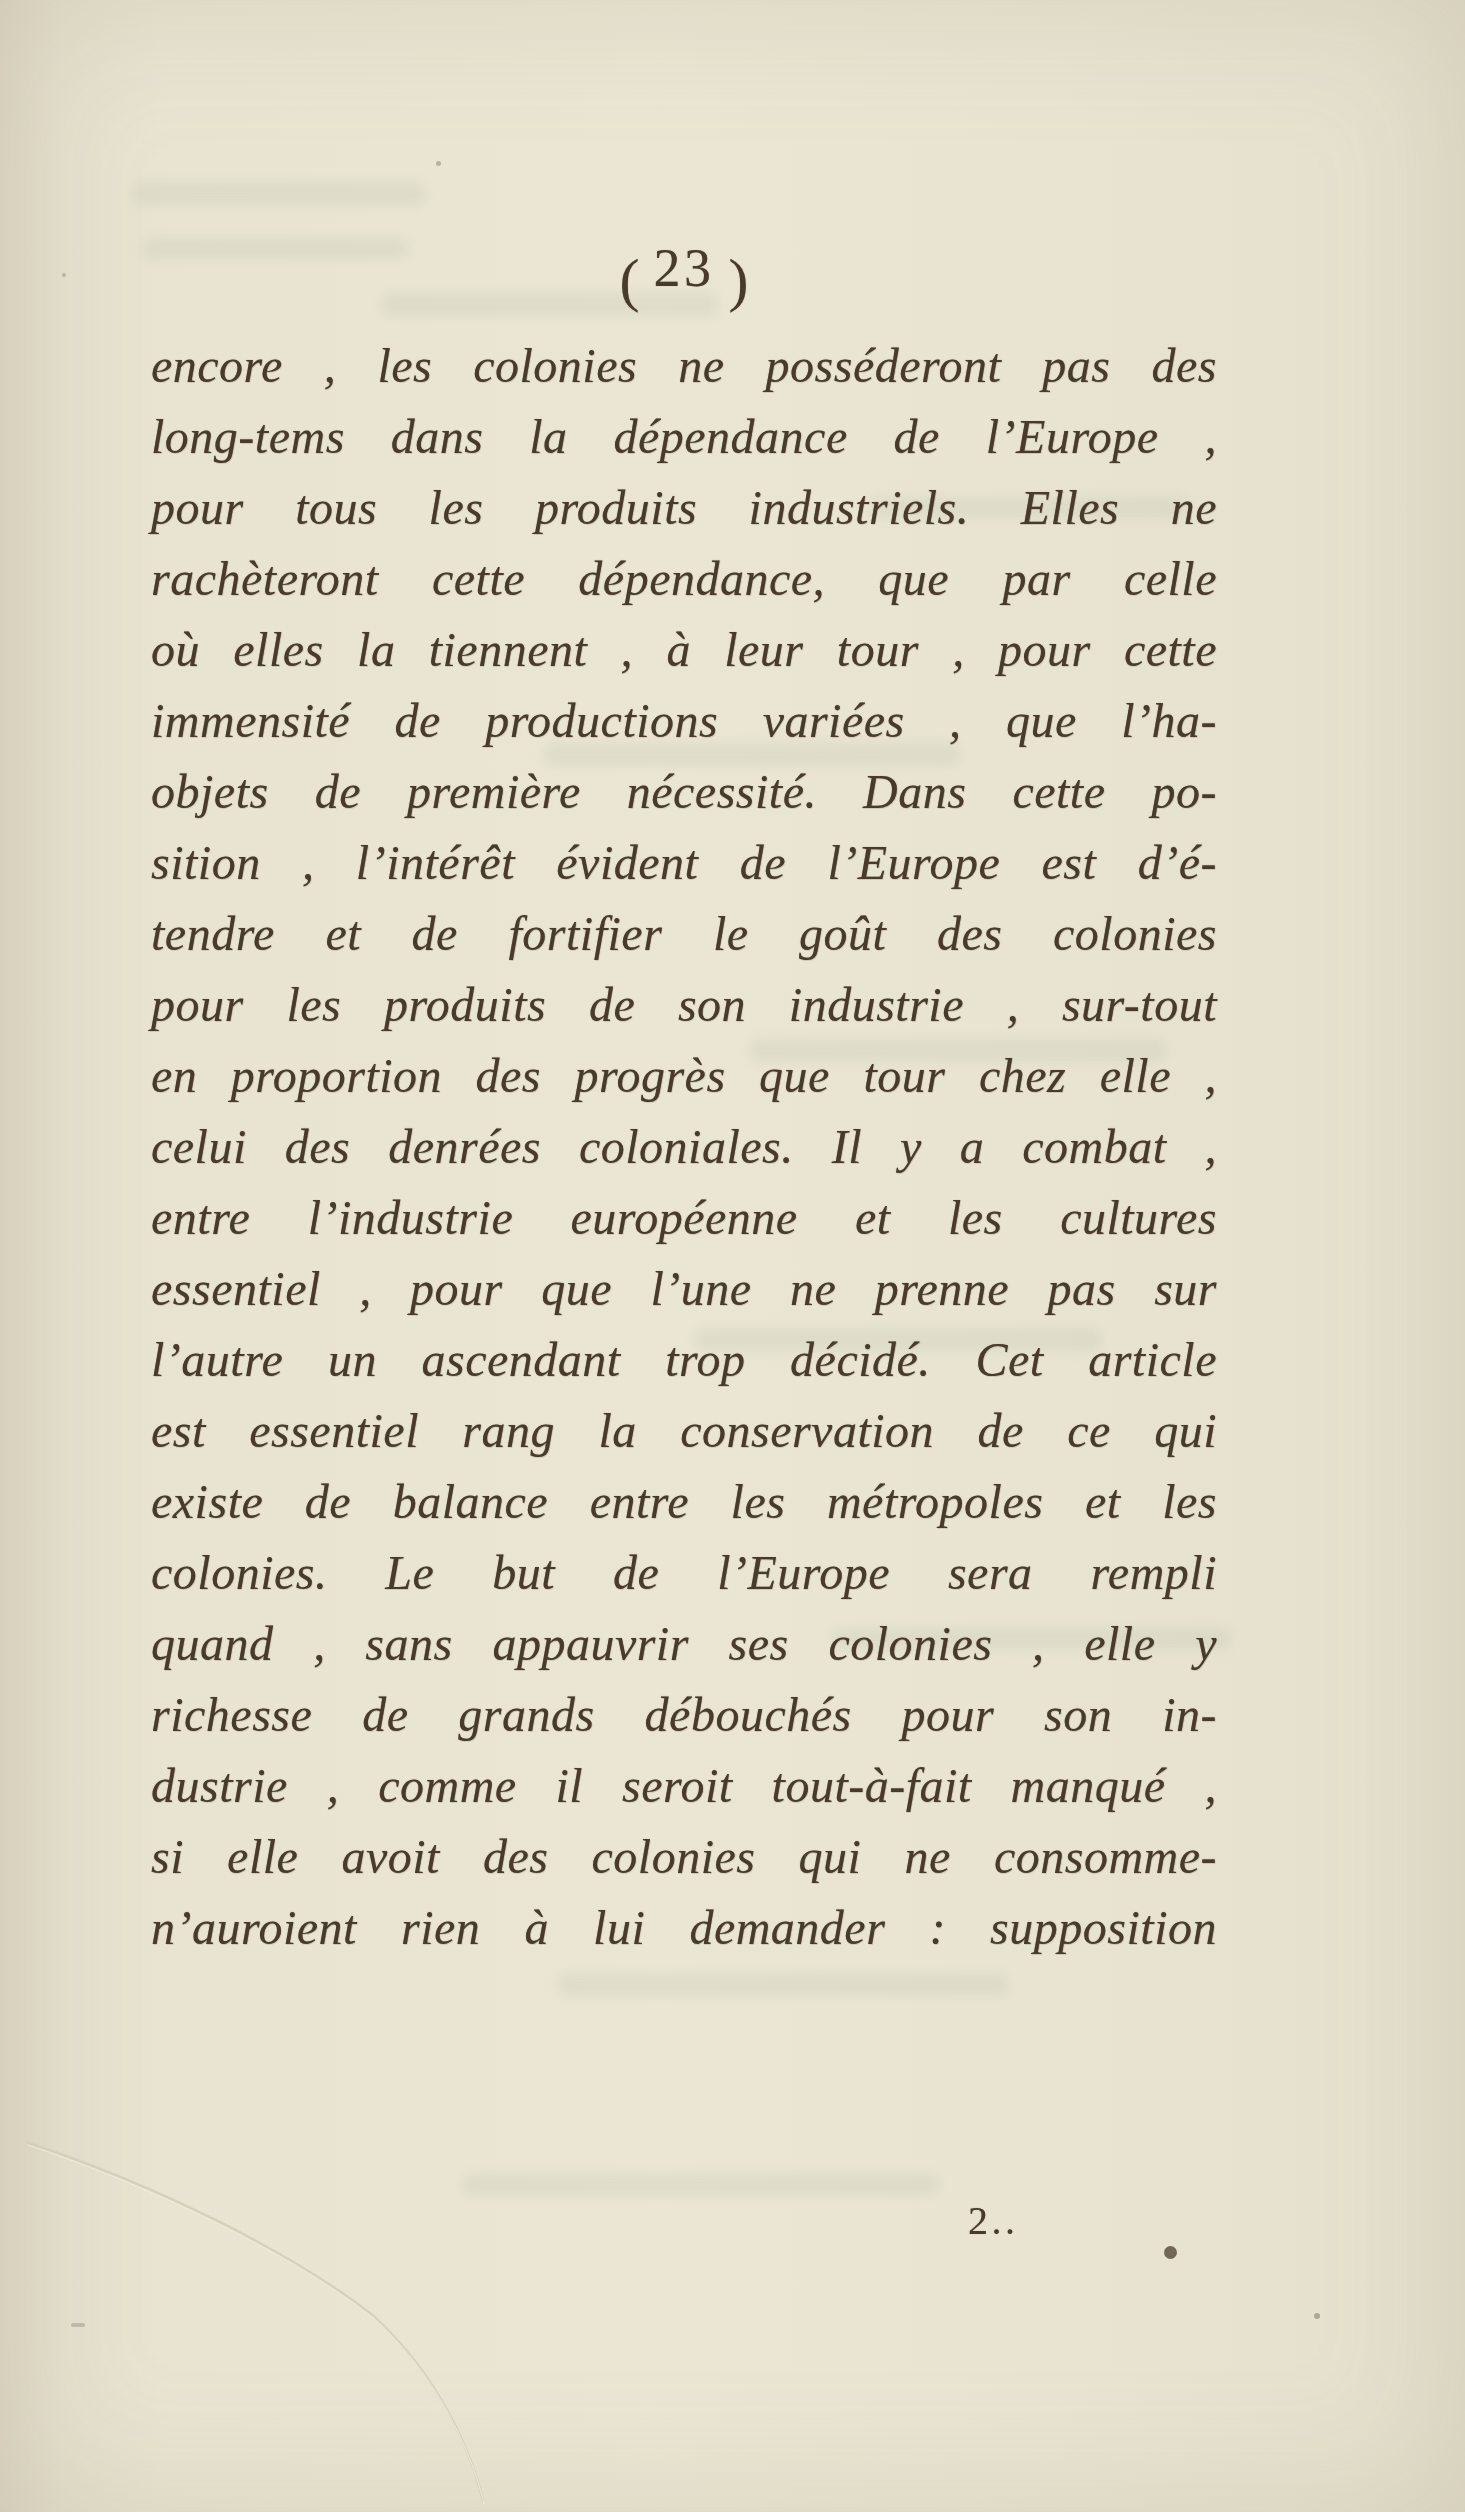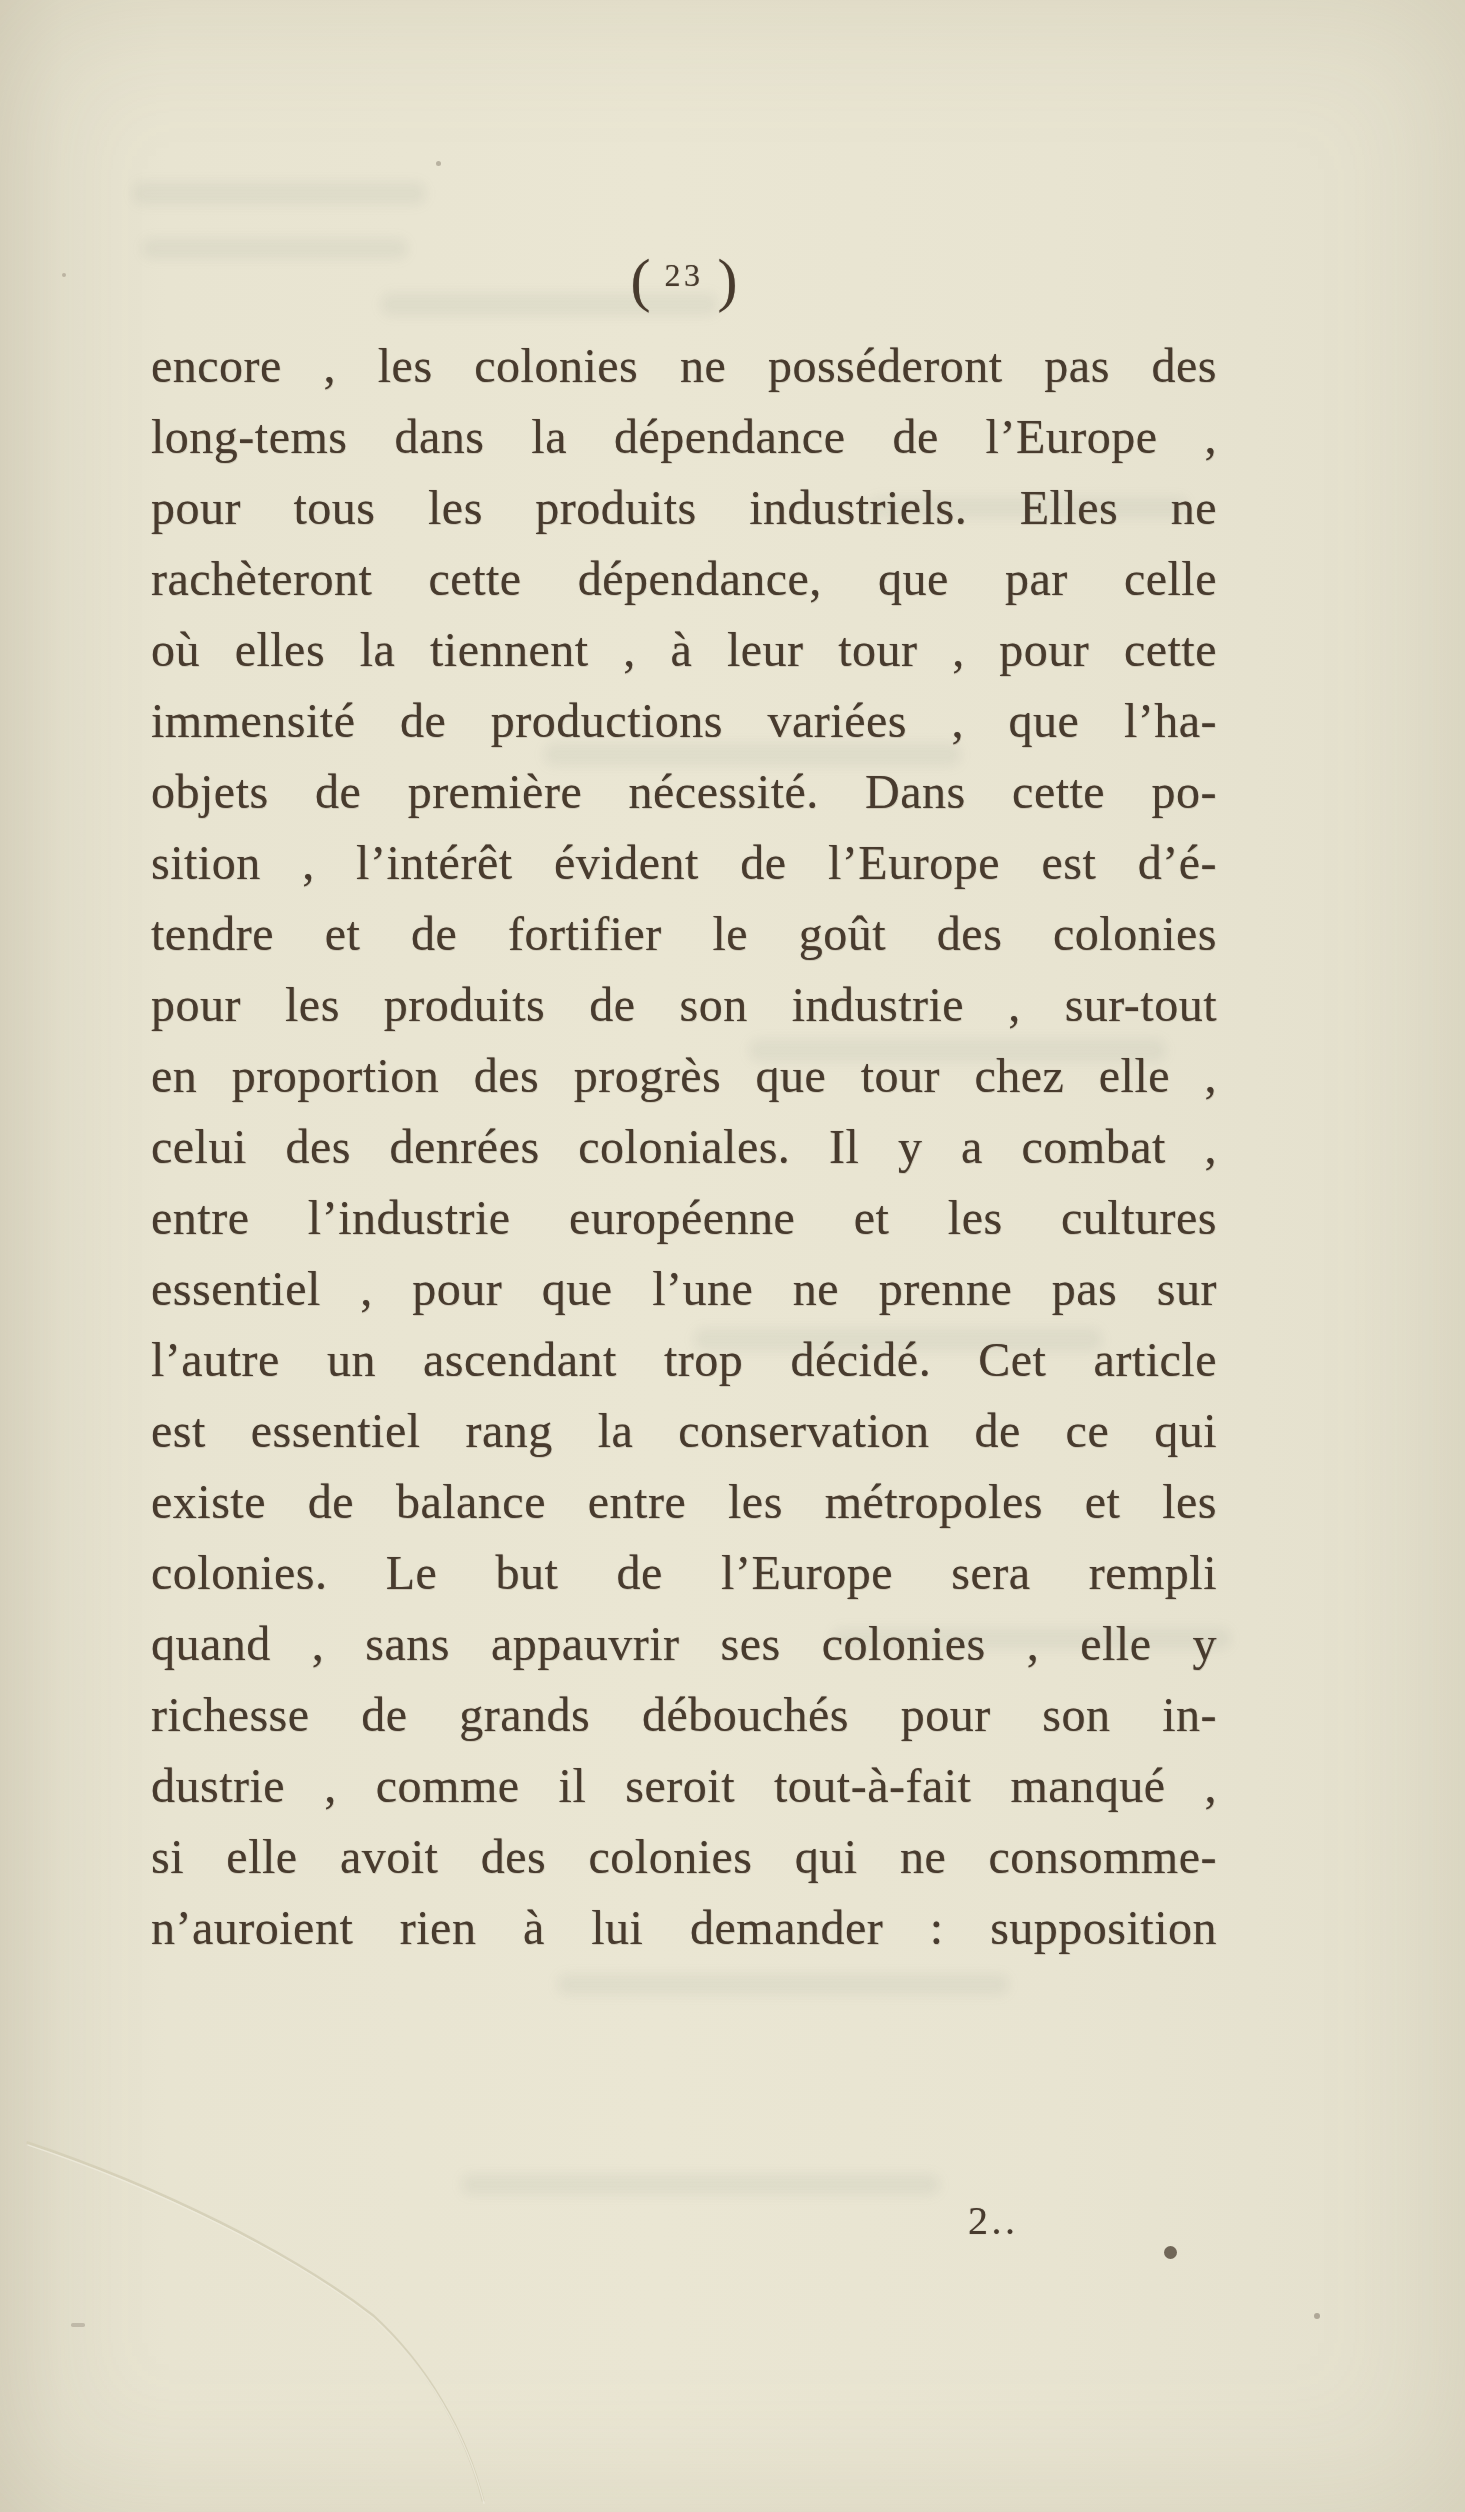--- a/index.html
+++ b/index.html
@@ -41,29 +41,30 @@
     text-align: center;
     color: #483b2e;
     text-shadow: 0 0 0.9px rgba(70,58,45,0.5);
   }
   .pagenum .paren {
     font-size: 60px; line-height: 60px;
     vertical-align: -7px;
     margin: 0 14px;
   }
   .pagenum .num {
-    font-size: 32px; line-height: 42px;
+    font-size: 54px; line-height: 42px;
     letter-spacing: 3.5px;
     position: relative; top: -7px;
   }
 
   .text-block {
     position: absolute;
     left: 151px; top: 330px; width: 1066px;
     color: #483b2e;
+    font-style: italic;
   }
   .line {
     height: 71px; line-height: 71px;
     font-size: 48px;
     letter-spacing: 0.5px;
     word-spacing: 1.3px;
     text-align: justify;
     text-align-last: justify;
     white-space: normal;
     overflow: visible;

